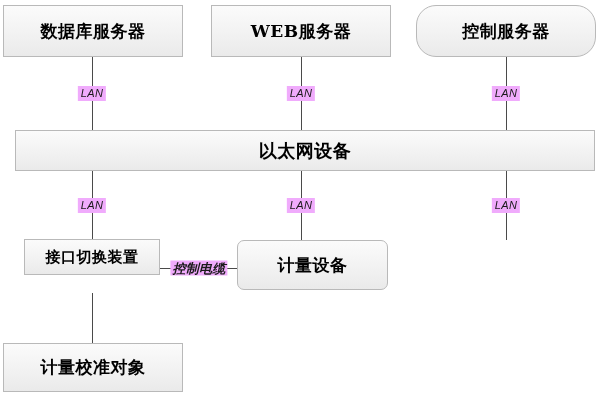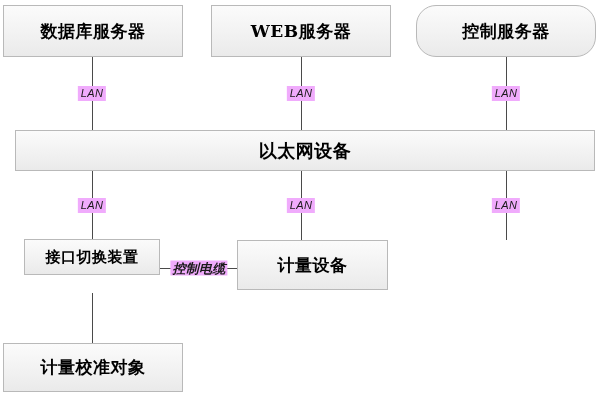--- a/index.html
+++ b/index.html
@@ -126,21 +126,21 @@
   </div>
 
   <div class="edge-label" style="left:92px;  top:198px;">LAN</div>
   <div class="edge-label" style="left:301px; top:198px;">LAN</div>
   <div class="edge-label" style="left:506px; top:198px;">LAN</div>
 
   <div class="node" style="left:24px; top:239px; width:136px; height:36px;">
     <span class="label cjk-sm">接口切换装置</span>
   </div>
 
-  <div class="node" style="left:237px; top:240px; width:151px; height:50px;">
+  <div class="node" style="left:237px; top:240px; width:151px; height:50px;border-radius:7px;">
     <span class="label cjk">计量设备</span>
   </div>
 
 
   <div class="edge-label cable" style="left:199px; top:268px;">控制电缆</div>
 
   <div class="node" style="left:3px; top:343px; width:180px; height:49px;">
     <span class="label cjk">计量校准对象</span>
   </div>
 

